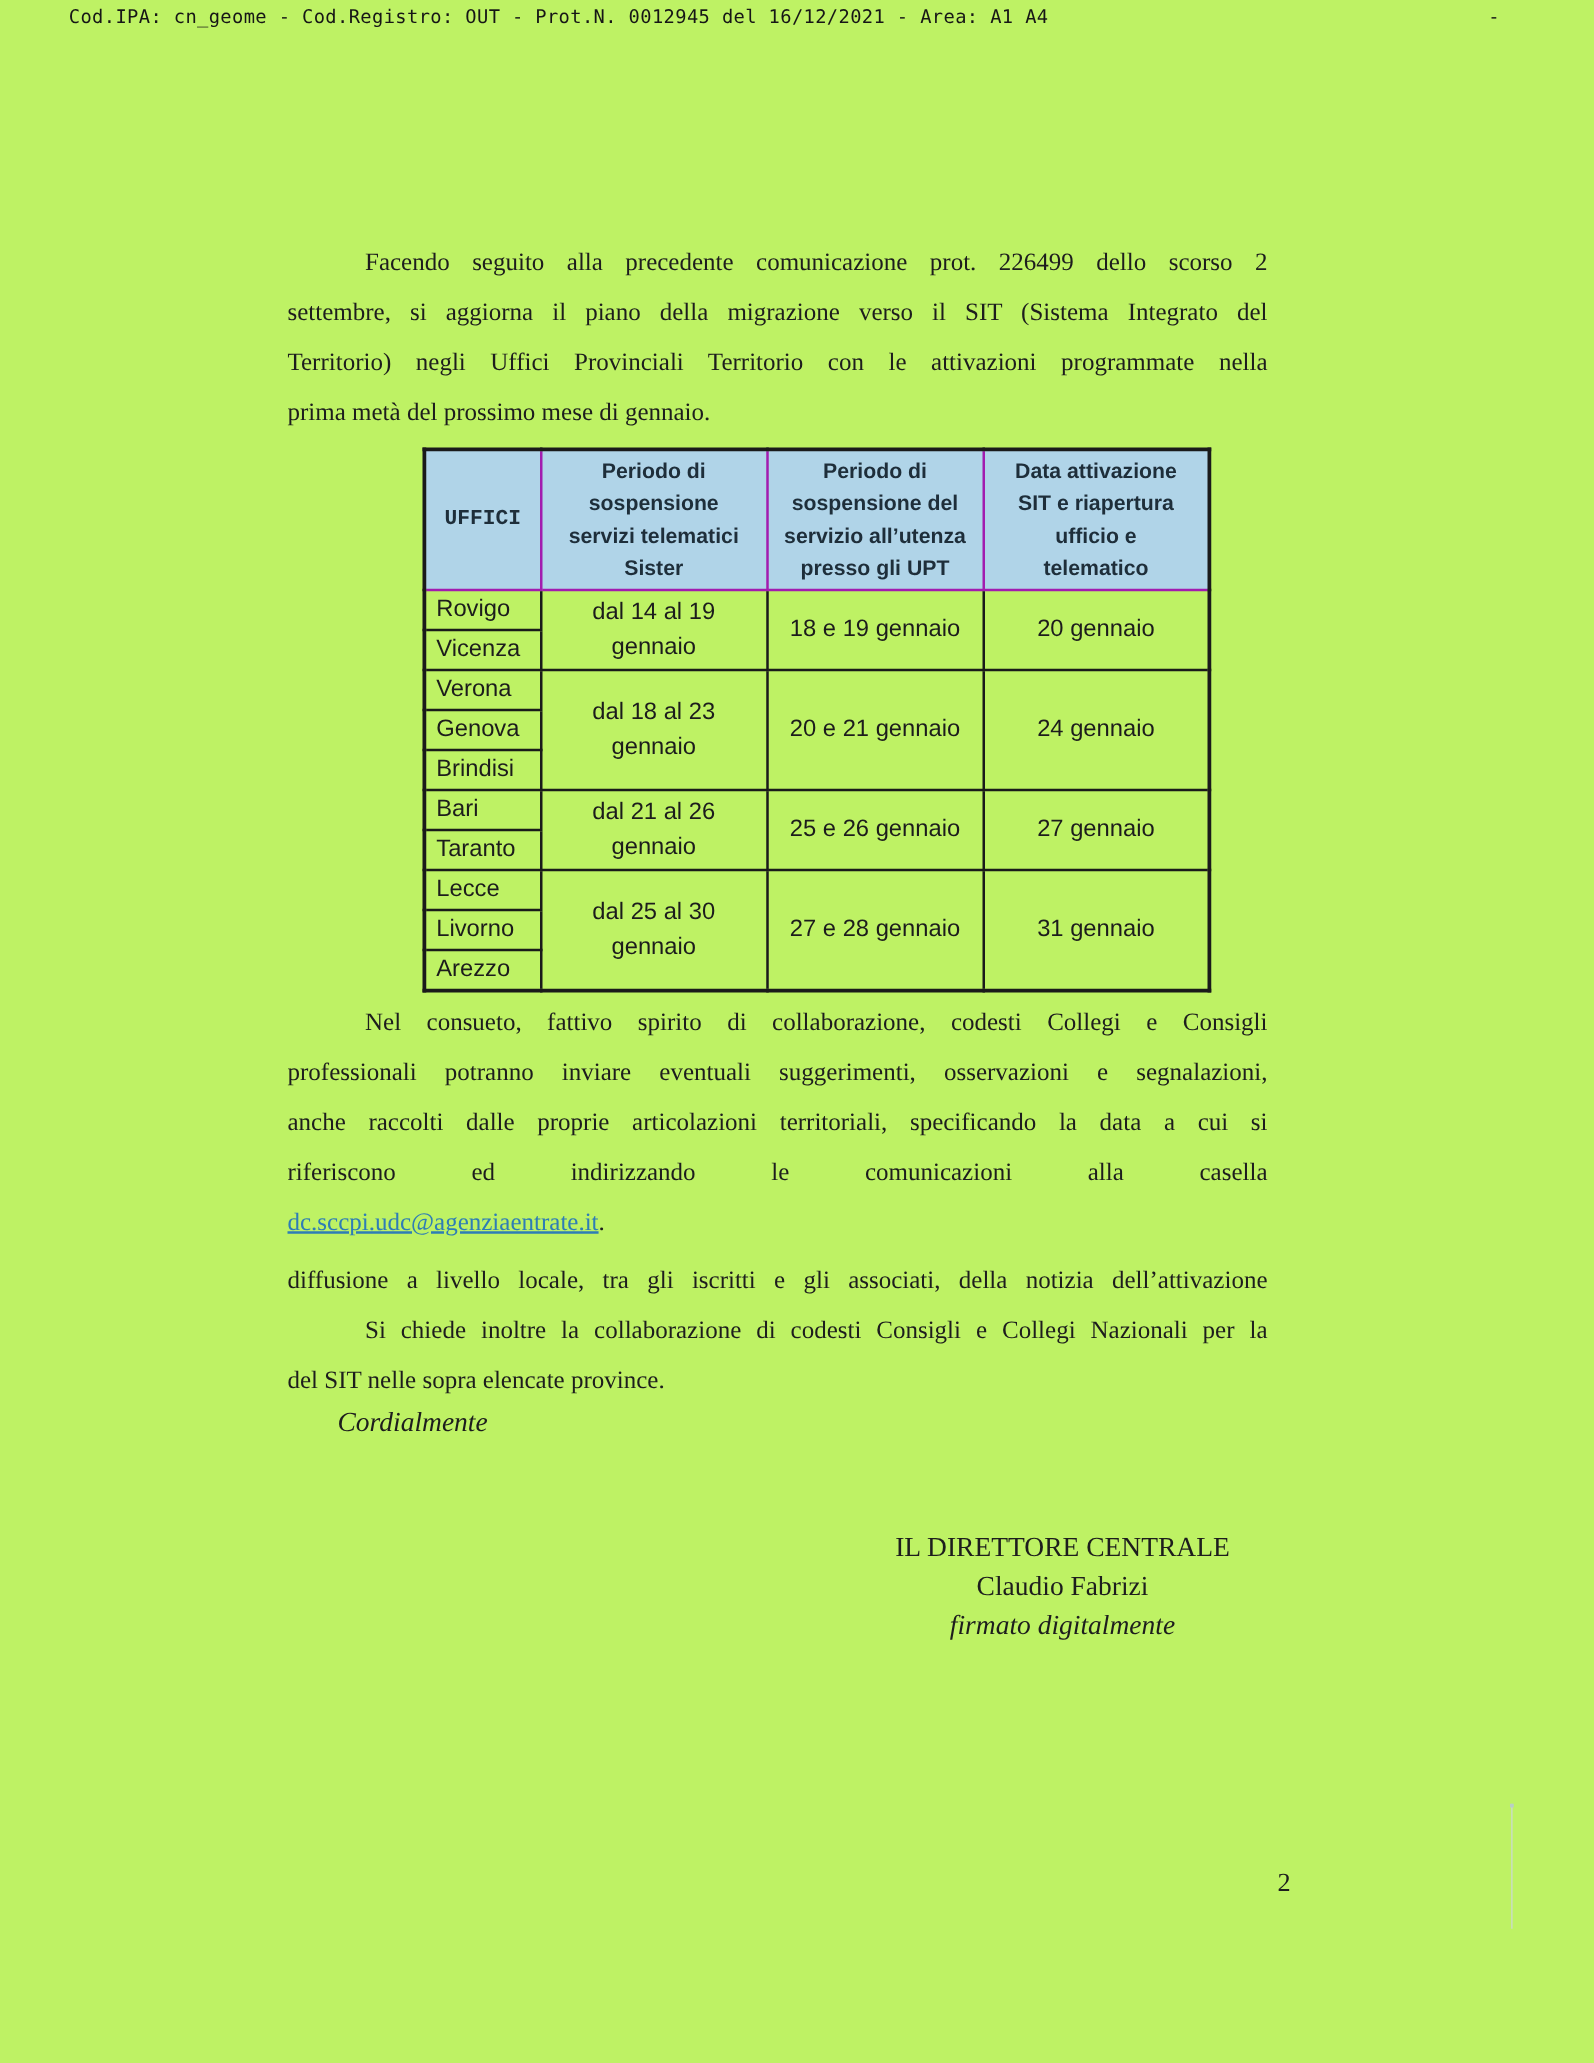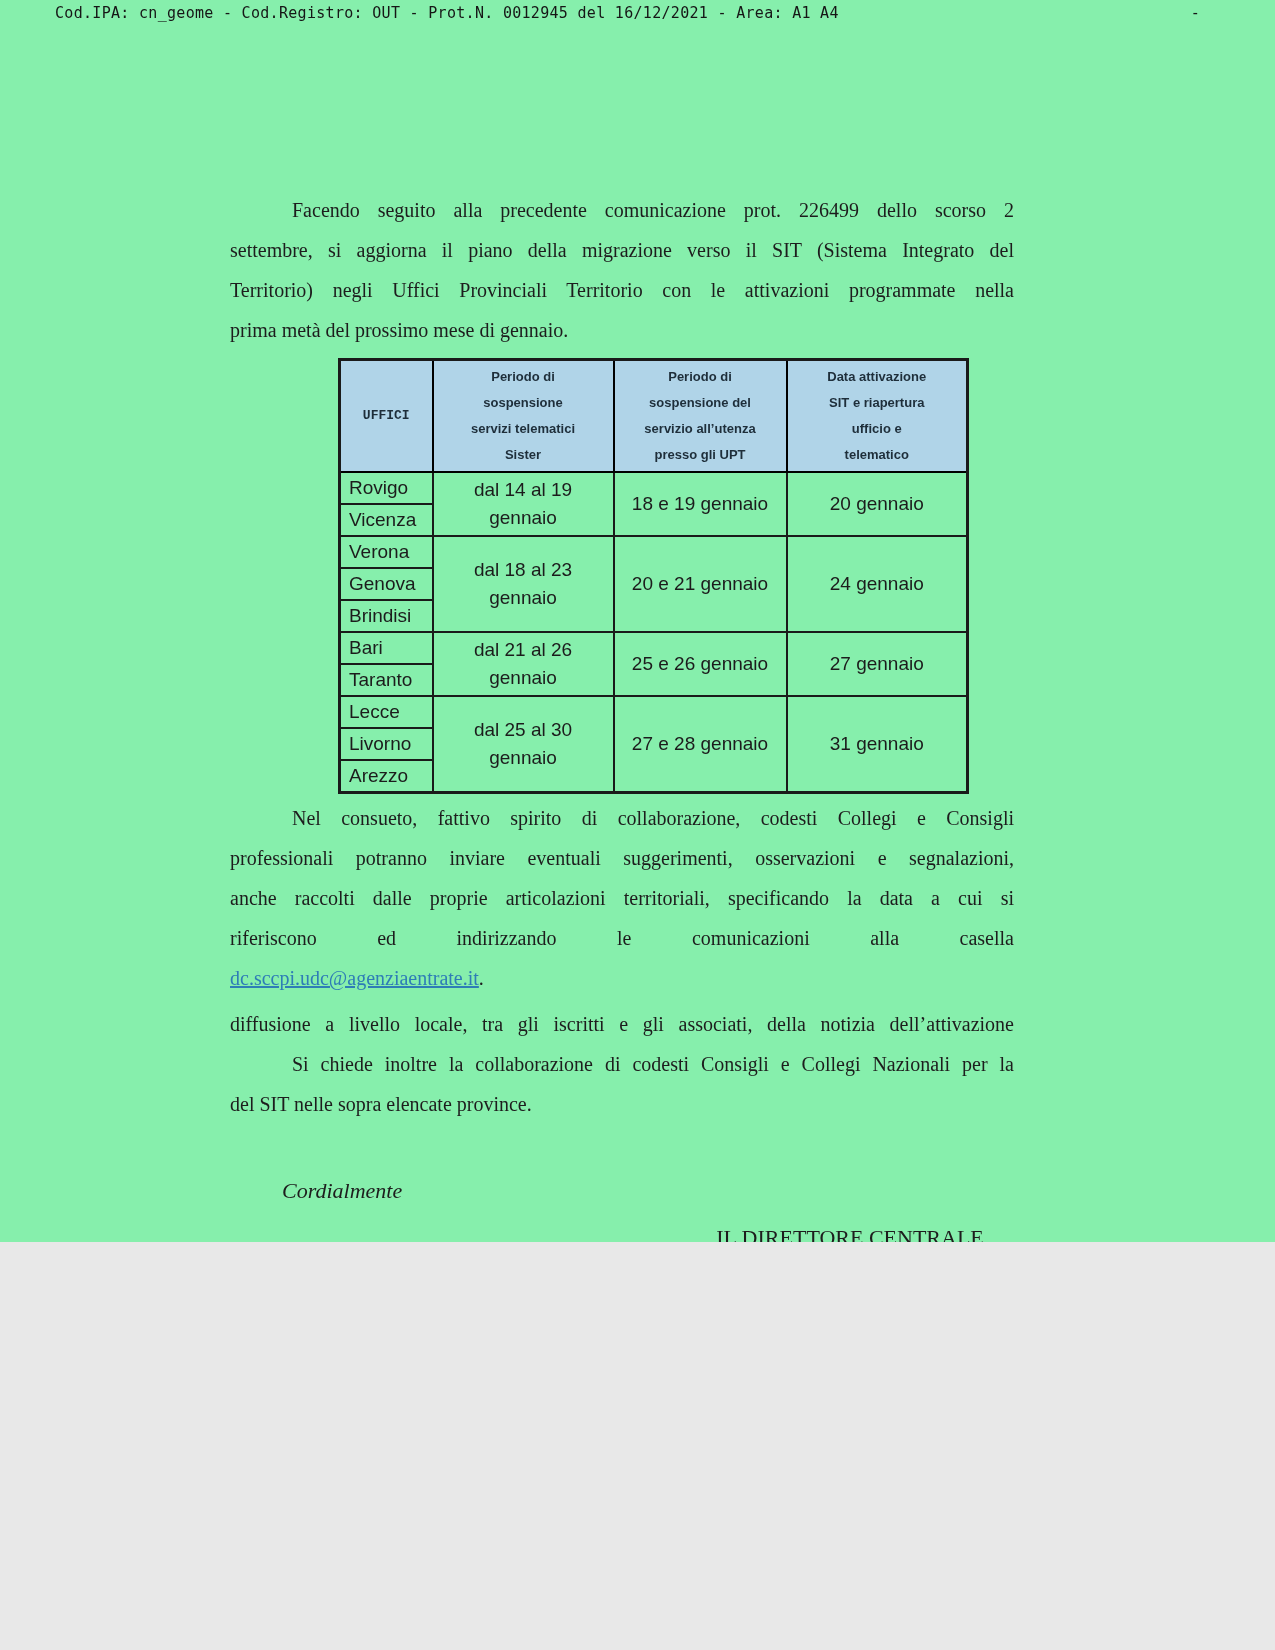--- a/index.html
+++ b/index.html
@@ -1,21 +1,21 @@
 <!DOCTYPE html>
 <html><head>
 <meta charset="utf-8">
 <style>
   html, body { margin: 0; padding: 0; background: #e8e8e8; }
   .page {
     position: relative;
     width: 1275px;
-    height: 1242px;
+    height: 1650px;
     margin: 0 auto;
-    background: #86efac;
+    background: #bef264;
     overflow: hidden;
     font-family: "Liberation Serif", serif;
     color: #1d1d1d;
   }
 
   
   .scan-header {
     position: absolute;
     top: 4px; left: 55px; right: 75px;
     display: flex;
@@ -58,23 +58,23 @@
   
   .table-wrap { position: absolute; top: 358px; left: 338px; }
   .schedule {
     border-collapse: collapse;
     table-layout: fixed;
     width: 628px;
     font-family: "Liberation Sans", sans-serif;
     border: 3px solid #1a1a1a;
   }
   .schedule th {
-    border: 2px solid #000000;
+    border: 2px solid #a21caf;
     background: #b0d4e8;
-    font-size: 13px;
+    font-size: 17px;
     font-weight: bold;
     line-height: 26px;
     height: 110px;
     vertical-align: middle;
     text-align: center;
     color: #1e2e3a;
     padding: 0 2px;
   }
   .schedule th div { white-space: nowrap; }
   .schedule td {
@@ -90,24 +90,23 @@
     text-align: left;
     padding-left: 8px;
     height: 30px;
     border-bottom-width: 1px;
   }
   .schedule tr.group-end td.city { border-bottom-width: 2px; }
 
   
   .closing {
     position: absolute;
-    top: 1178px; left: 270px;
+    top: 1125px; left: 270px;
     font-size: 22px;
     font-style: italic;
-    margin-left: 12px;
   }
   .signature {
     position: absolute;
     top: 1222px; left: 650px; width: 400px;
     text-align: center;
     font-size: 22px;
     line-height: 31px;
   }
   .sig-note { font-style: italic; }
 

